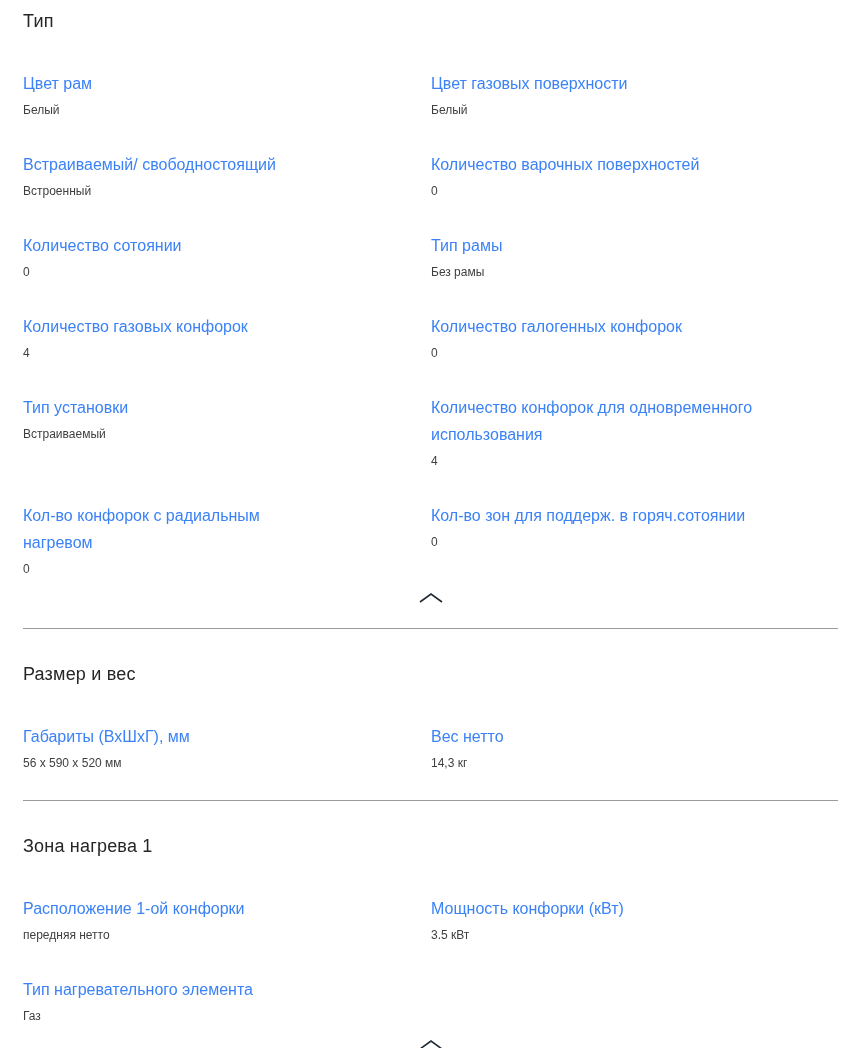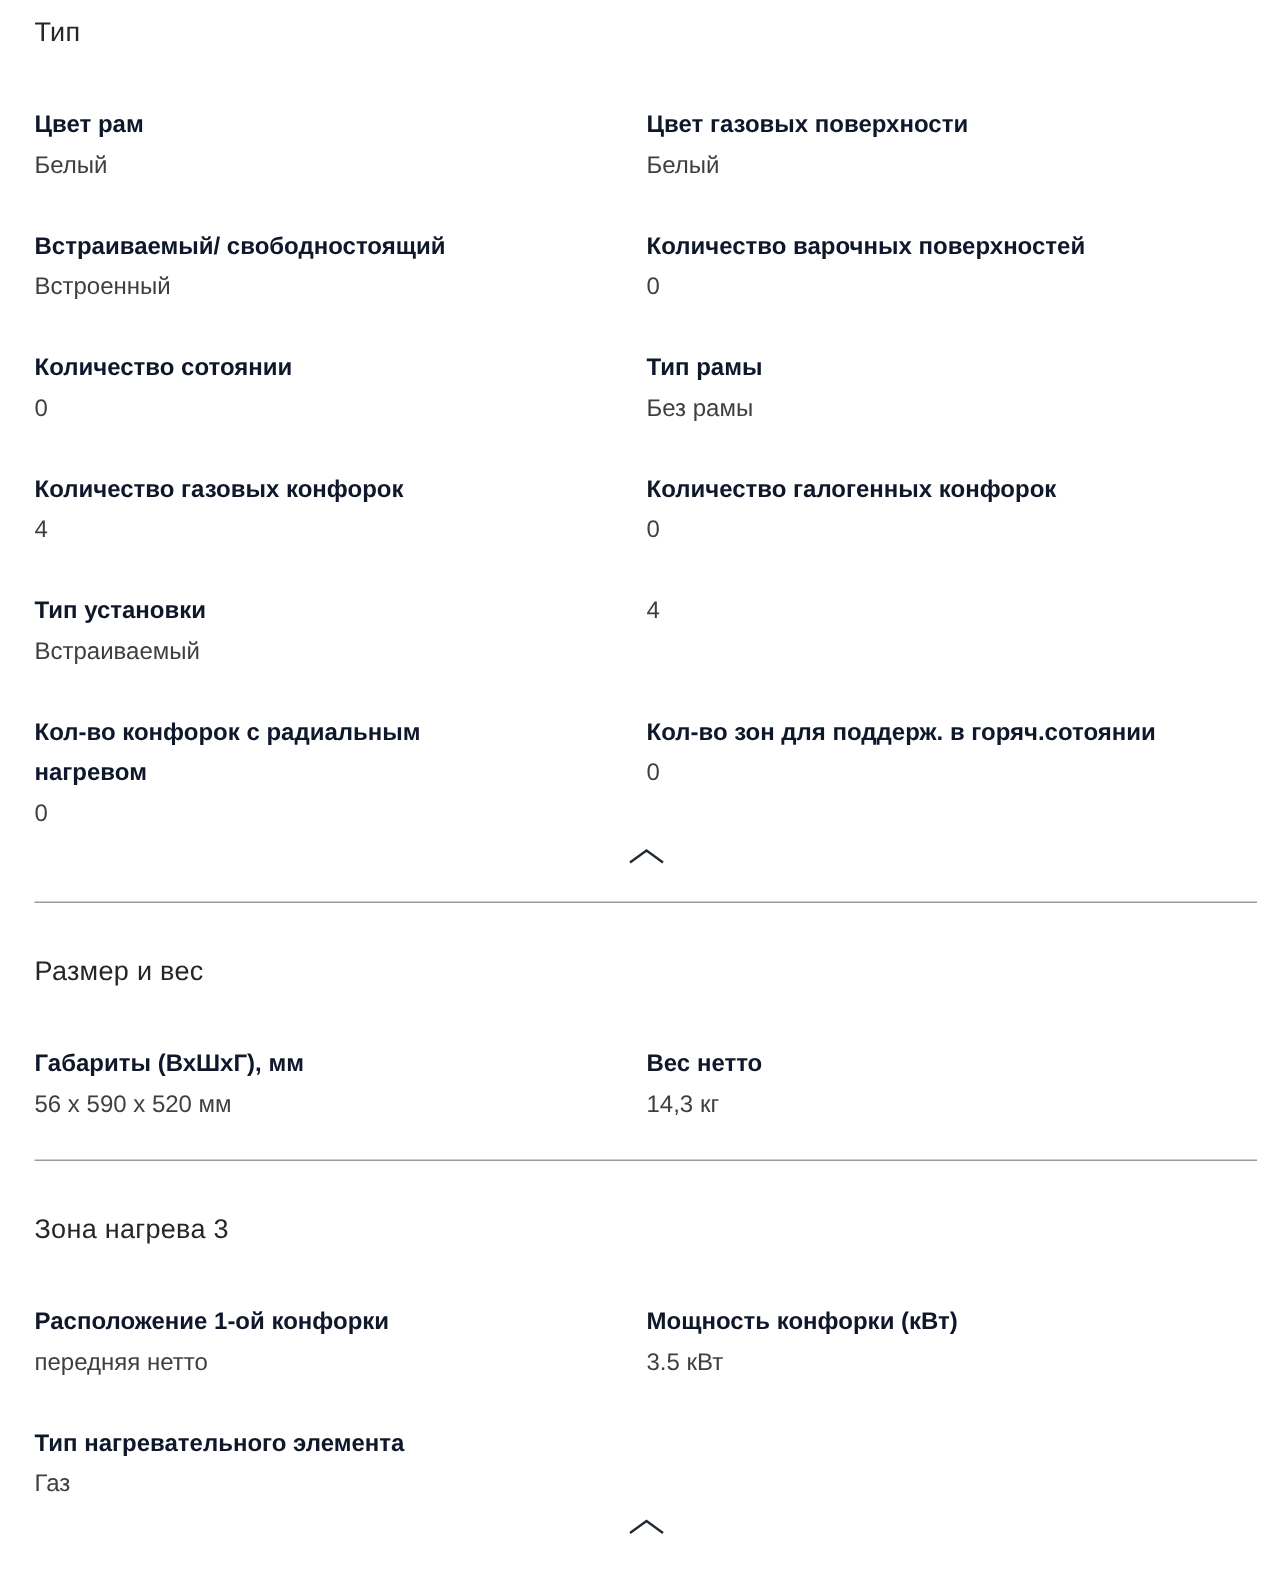--- a/index.html
+++ b/index.html
@@ -27,28 +27,28 @@
     margin: 0 0 36px 0;
   }
   .spec-grid {
     display: grid;
     grid-template-columns: 408px 1fr;
     row-gap: 27px;
   }
   .spec-cell { padding-right: 8px; }
   .spec-label {
     font-size: 16px;
-    font-weight: 700;
+    font-weight: 400;
     line-height: 27px;
-    color: #0f172a;
+    color: #3b82f6;
     white-space: pre-line;
     margin: 0;
   }
   .spec-value {
-    font-size: 16px;
+    font-size: 12px;
     font-weight: 400;
     line-height: 27px;
     color: #3f3f3f;
     margin: 0;
   }
   .chevron-row {
     display: flex;
     justify-content: center;
     margin-top: 8px;
     height: 14px;
@@ -108,20 +108,22 @@
       </div>
       <div class="spec-cell">
         <p class="spec-label">Количество галогенных конфорок</p>
         <p class="spec-value">0</p>
       </div>
       <div class="spec-cell">
         <p class="spec-label">Тип установки</p>
         <p class="spec-value">Встраиваемый</p>
       </div>
       <div class="spec-cell">
+        <p class="spec-label">Количество конфорок для одновременного
+использования</p>
         <p class="spec-value">4</p>
       </div>
       <div class="spec-cell">
         <p class="spec-label">Кол-во конфорок с радиальным
 нагревом</p>
         <p class="spec-value">0</p>
       </div>
       <div class="spec-cell">
         <p class="spec-label">Кол-во зон для поддерж. в горяч.сотоянии</p>
         <p class="spec-value">0</p>
@@ -148,21 +150,21 @@
       <div class="spec-cell">
         <p class="spec-label">Вес нетто</p>
         <p class="spec-value">14,3 кг</p>
       </div>
     </div>
   </section>
 
   <hr class="divider">
 
   <section class="section">
-    <h2 class="section-title">Зона нагрева 3</h2>
+    <h2 class="section-title">Зона нагрева 1</h2>
     <div class="spec-grid">
       <div class="spec-cell">
         <p class="spec-label">Расположение 1-ой конфорки</p>
         <p class="spec-value">передняя нетто</p>
       </div>
       <div class="spec-cell">
         <p class="spec-label">Мощность конфорки (кВт)</p>
         <p class="spec-value">3.5 кВт</p>
       </div>
       <div class="spec-cell">

